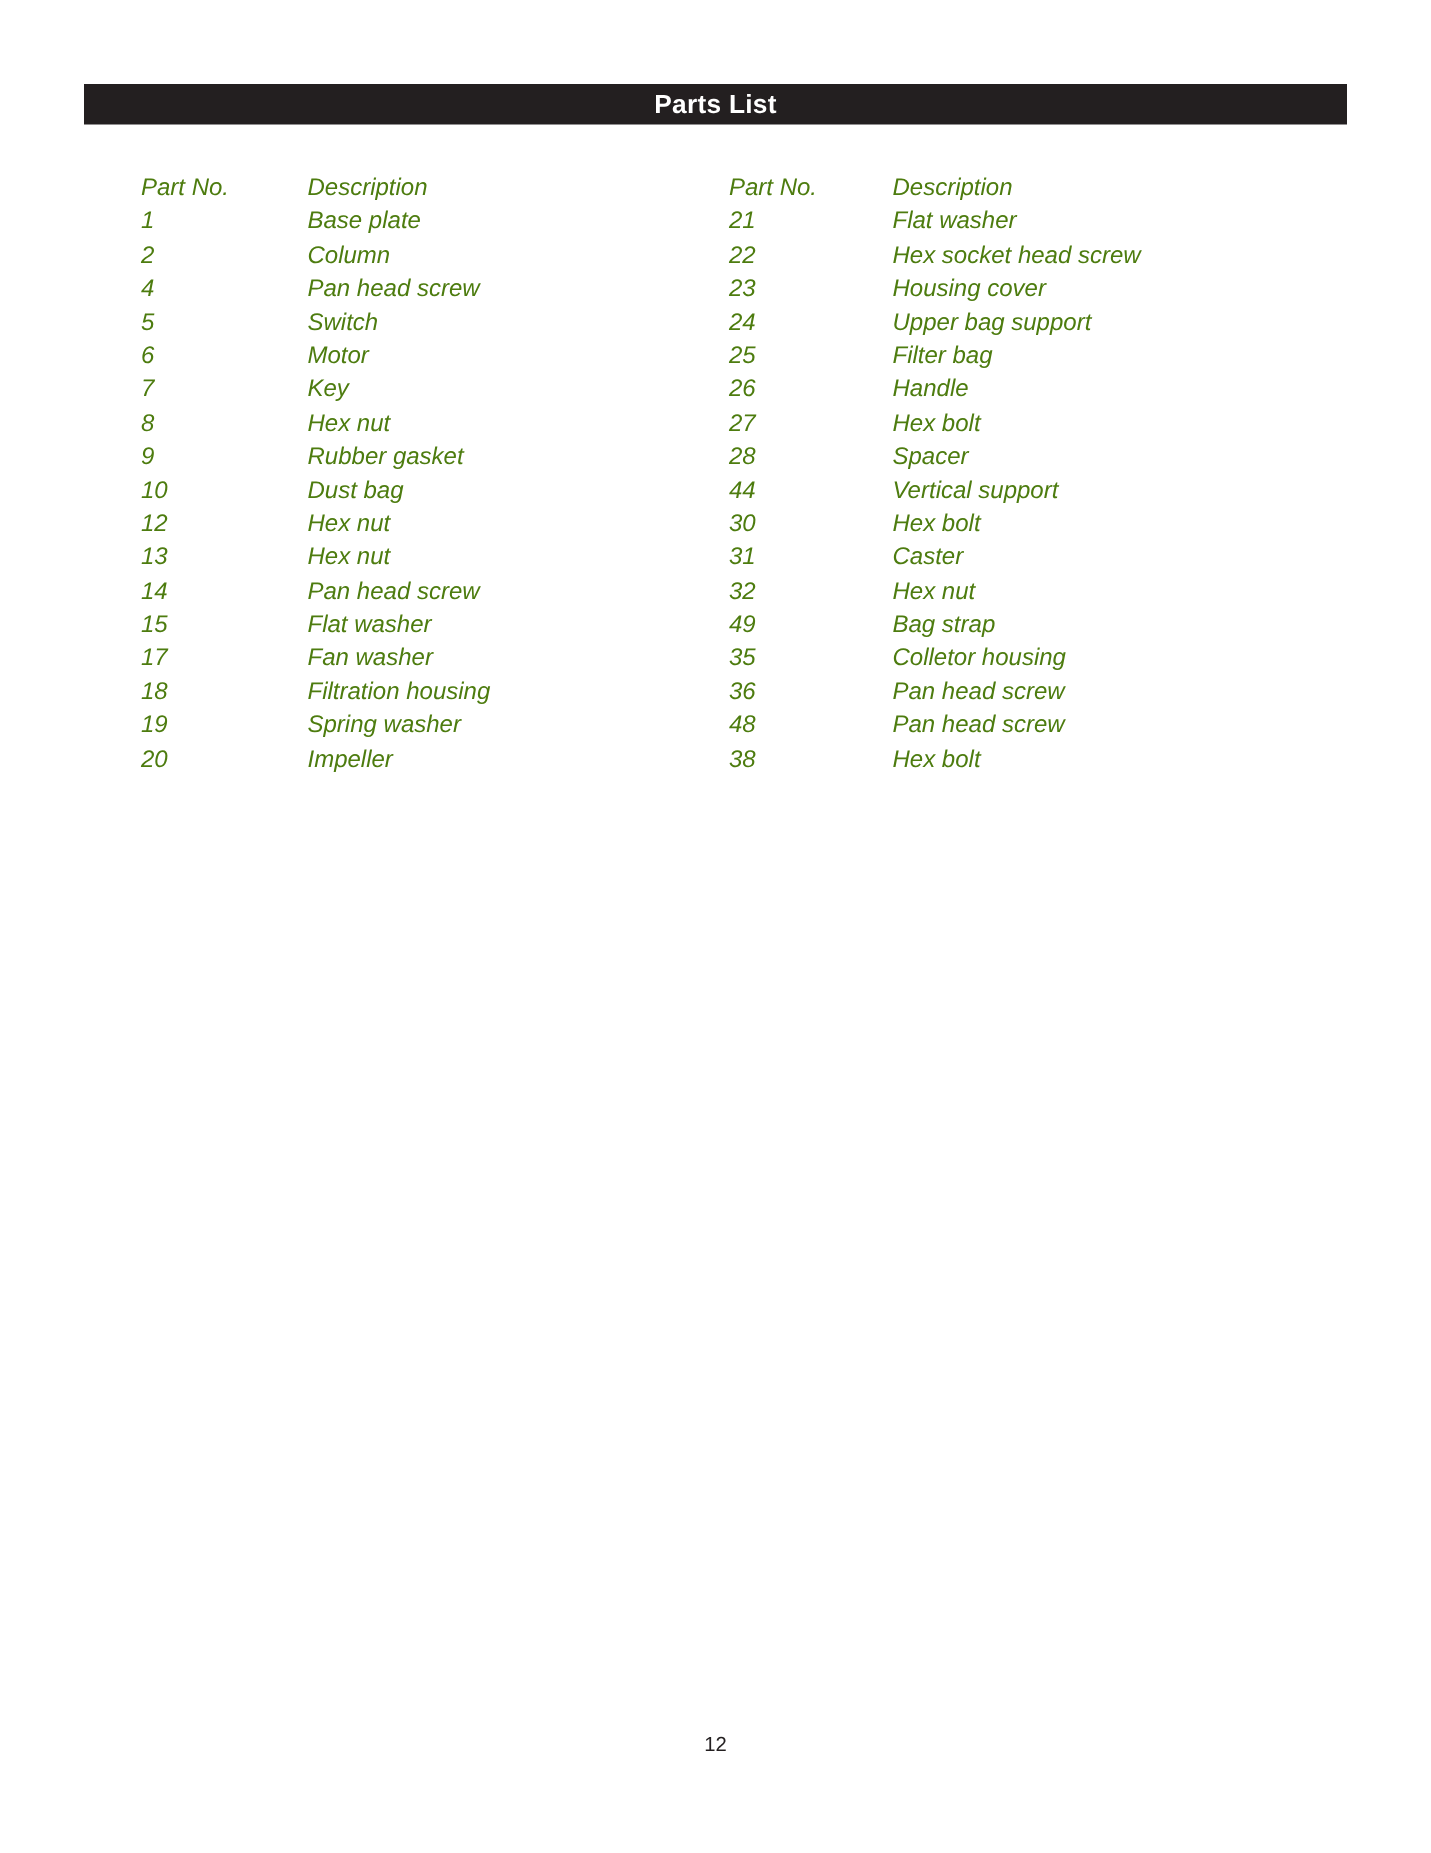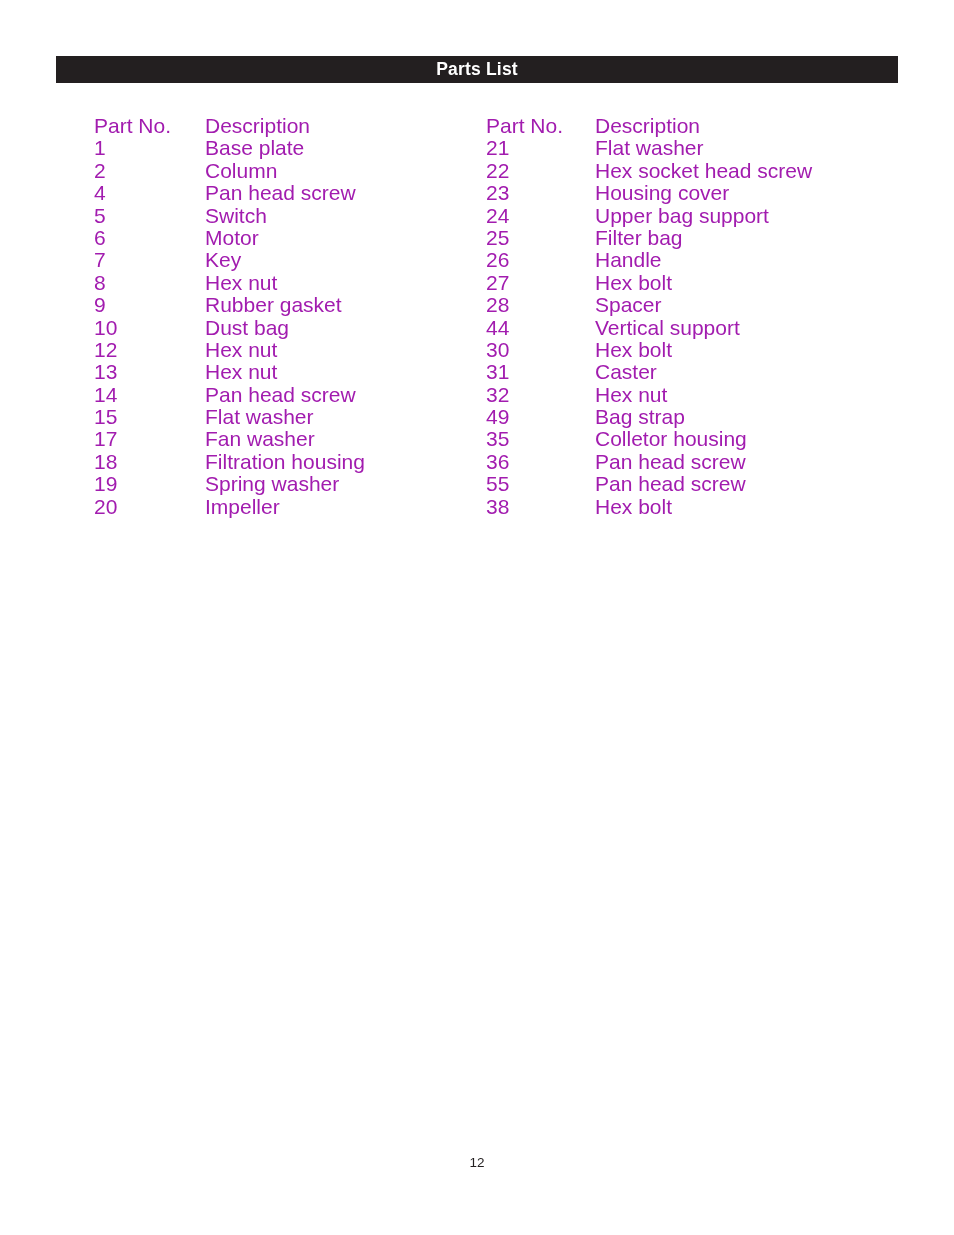--- a/index.html
+++ b/index.html
@@ -59,22 +59,23 @@
     position: absolute;
     top: 0;
   }
   .parts-column.left  { left: 94px;  }
   .parts-column.right { left: 486px; }
 
   .parts-row {
     height: 22.4px;
     line-height: 22.4px;
     white-space: nowrap;
-    font-size: 21px;
-    color: #a21caf;
+    font-size: 16px;
+    color: #4d7c0f;
+    font-style: italic;
   }
   .cell-no {
     display: inline-block;
     width: 111px;
     vertical-align: top;
   }
   .cell-desc {
     display: inline-block;
     vertical-align: top;
   }
@@ -143,21 +144,21 @@
             <div class="parts-row"><span class="cell-no">26</span><span class="cell-desc">Handle</span></div>
             <div class="parts-row"><span class="cell-no">27</span><span class="cell-desc">Hex bolt</span></div>
             <div class="parts-row"><span class="cell-no">28</span><span class="cell-desc">Spacer</span></div>
             <div class="parts-row"><span class="cell-no">44</span><span class="cell-desc">Vertical support</span></div>
             <div class="parts-row"><span class="cell-no">30</span><span class="cell-desc">Hex bolt</span></div>
             <div class="parts-row"><span class="cell-no">31</span><span class="cell-desc">Caster</span></div>
             <div class="parts-row"><span class="cell-no">32</span><span class="cell-desc">Hex nut</span></div>
             <div class="parts-row"><span class="cell-no">49</span><span class="cell-desc">Bag strap</span></div>
             <div class="parts-row"><span class="cell-no">35</span><span class="cell-desc">Colletor housing</span></div>
             <div class="parts-row"><span class="cell-no">36</span><span class="cell-desc">Pan head screw</span></div>
-            <div class="parts-row"><span class="cell-no">55</span><span class="cell-desc">Pan head screw</span></div>
+            <div class="parts-row"><span class="cell-no">48</span><span class="cell-desc">Pan head screw</span></div>
             <div class="parts-row"><span class="cell-no">38</span><span class="cell-desc">Hex bolt</span></div>
           </div>
       </div>
 
     </div>
   </div>
 
   <div class="page-number">12</div>
 
 </div>

